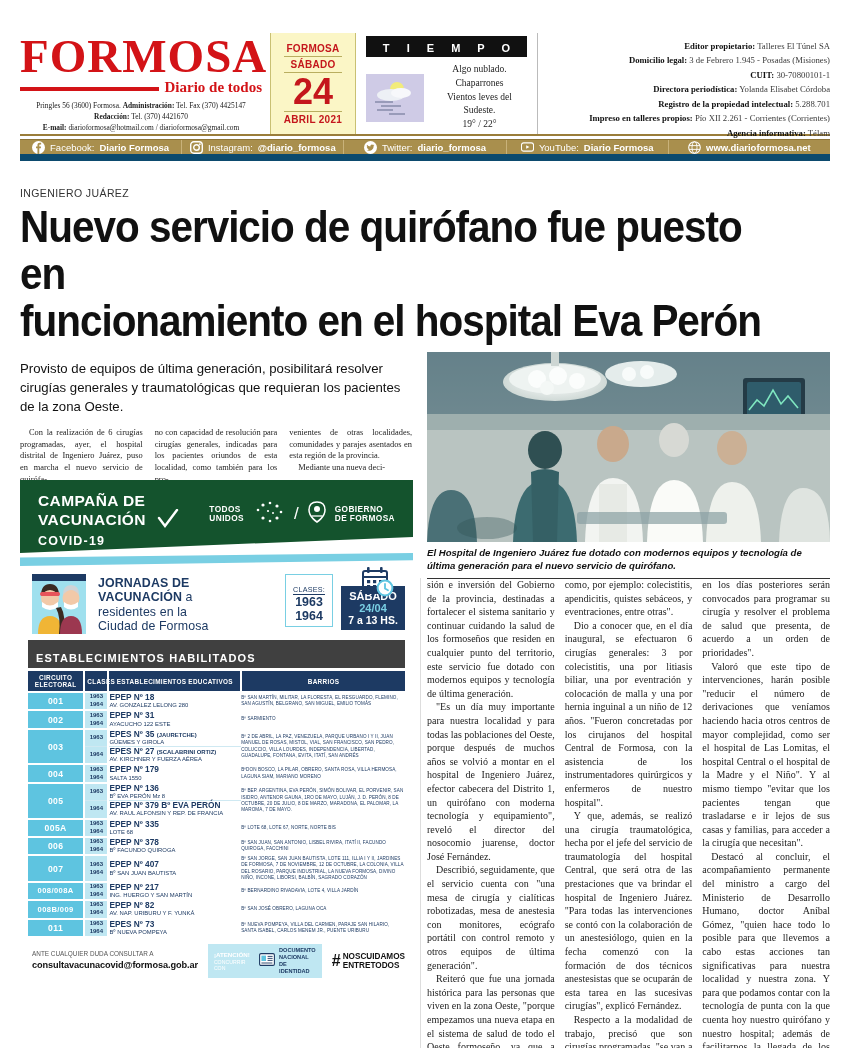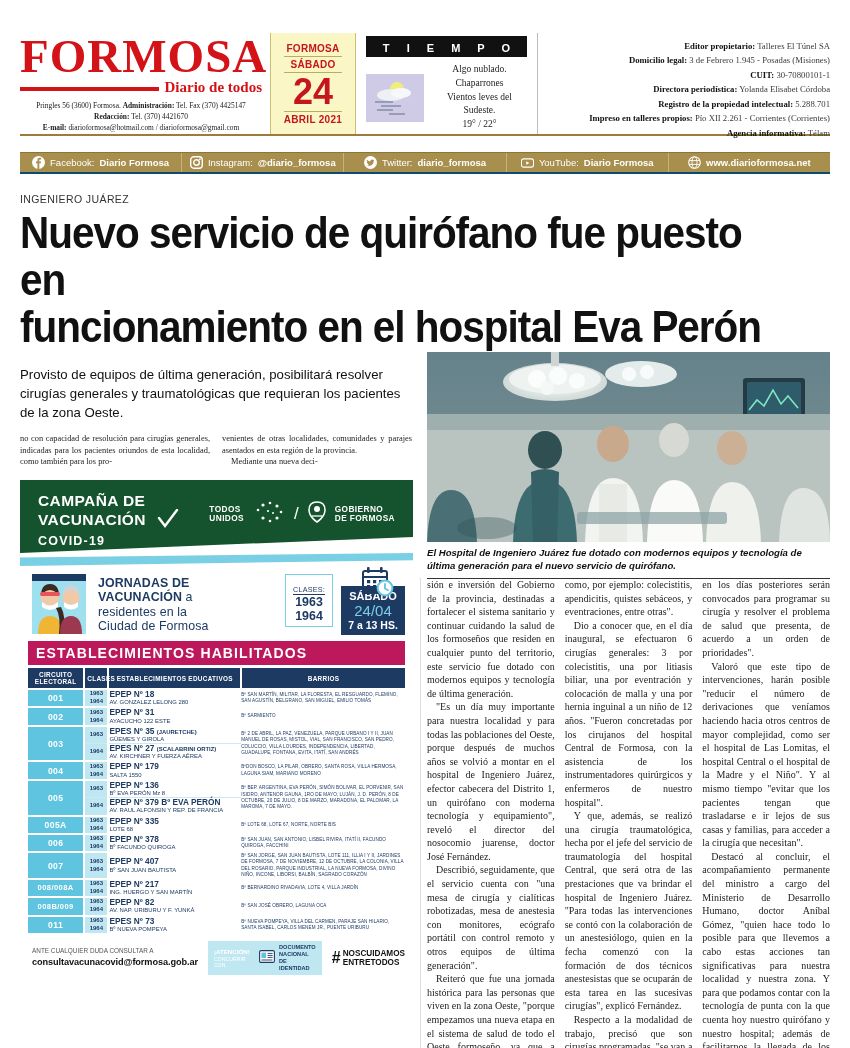--- a/index.html
+++ b/index.html
@@ -40,30 +40,30 @@
                 text-align:center; padding:6px 0 3px 7px; margin:3px 0 4px 0; }
   .weather-row { display:flex; align-items:center; gap:8px; flex:1; }
   .wx-icon { width:58px; height:48px; background:#cfcbe6; display:flex; align-items:center; justify-content:center;}
   .wx-text { flex:1; text-align:center; font-family:"Liberation Serif", serif; font-size:9.5px; line-height:1.45; color:#222;}
 
   .mh-info { width: 292px; padding: 6px 0 0 10px; text-align:right;
              font-family:"Liberation Serif", serif; font-size:8.7px; line-height:1.66; color:#3a3a3a; }
   .mh-info b { color:#111; }
 
   
-  .socialbar { display:flex; margin-top:16px; height:22px; background:#a98f4d;
-               border-top:1px solid #8d7437; border-bottom:2px solid #0c4a6e; align-items:stretch; }
+  .socialbar { display:flex; margin-top:3px; height:22px; background:#a98f4d;
+               border-top:1px solid #8d7437; border-bottom:7px solid #0c4a6e; align-items:stretch; }
   .sb-item { flex:1; display:flex; align-items:center; justify-content:center; gap:5px;
              color:#fff; font-size:9.5px; border-right:1px solid #c9b27a; padding:0 4px; }
   .sb-item:last-child { border-right:none; }
   .sb-item b { font-weight:bold; }
   .sb-ic { width:13px; height:13px; display:inline-flex; align-items:center; justify-content:center; flex:0 0 auto;}
 
   
-  .kicker { margin-top:19px; font-size:10.5px; letter-spacing:.4px; color:#333; font-weight:normal;
+  .kicker { margin-top:26px; font-size:10.5px; letter-spacing:.4px; color:#333; font-weight:normal;
             font-stretch: condensed; }
   .headline { font-size:44px; line-height:1.07; font-weight:bold; color:#111; letter-spacing:-1.1px;
               margin-top:4px; transform: scaleX(.92); transform-origin: left center; }
 
   
   .standfirst { width:392px; font-size:13.2px; line-height:1.42; color:#111; margin-top:16px; }
   .cols3 { display:flex; gap:12px; width:392px; margin-top:11px; }
   .cols3 .col { flex:1; font-family:"Liberation Serif", serif; font-size:8.4px; line-height:1.37;
                 text-align:justify; color:#222; }
   .cols3 .col p { margin:0; text-indent: 9px; }
@@ -98,26 +98,26 @@
   .ad-body { padding: 6px 8px 0 8px; }
   .jor-row { display:flex; align-items:flex-start; gap:8px; }
   .jor-people { width:62px; height:62px; position:relative; }
   .jor-txt { flex:1; font-weight:bold; font-size:12.4px; line-height:1.16; color:#1d3a63; letter-spacing:.1px; padding-top:4px;}
   .jor-txt .lt { font-weight:normal; }
   .clases-box { width:48px; border:1.4px solid #79cfe3; text-align:center; padding:3px 0 2px; margin-top:2px;}
   .clases-box .cl { font-size:7.2px; color:#1d3a63; letter-spacing:.2px; border-bottom:1px solid #1d3a63; display:inline-block;}
   .clases-box .yr { font-size:12.4px; font-weight:bold; color:#1d3a63; line-height:1.12; }
   .sab-box { width:64px; background:#1d3a63; color:#fff; text-align:center; padding:4px 2px 4px; margin-top:14px;}
   .sab-box .s1 { font-size:11px; font-weight:bold; }
-  .sab-box .s2 { font-size:15px; font-weight:normal; color:#79cfe3; }
+  .sab-box .s2 { font-size:11px; font-weight:bold; color:#79cfe3; }
   .sab-box .s3 { font-size:10.5px; font-weight:bold; }
   .cal-ic { position:absolute; right:10px; top:-6px; }
 
-  .estab { background:#be185d; color:#fff; font-size:14px; font-weight:bold; letter-spacing:1.1px;
-           padding:4px 0 4px 8px; margin-top:6px; }
+  .estab { background:#404040; color:#fff; font-size:11px; font-weight:bold; letter-spacing:1.1px;
+           padding:12px 0 4px 8px; margin-top:6px; }
 
   table.vac { width:100%; border-collapse:collapse; margin-top:3px; table-layout:fixed; }
   table.vac th { background:#1d3a63; color:#fff; font-size:6.4px; font-weight:bold; padding:3px 2px;
                  letter-spacing:.3px; text-align:center; border-right:2px solid #fff; }
   table.vac td { border-top:2px solid #fff; padding:0; vertical-align:middle; }
   td.c-circ { background:#5ec4e0; color:#fff; font-size:8.6px; font-weight:bold; text-align:center;
               letter-spacing:.4px; border-right:2px solid #fff; }
   td.c-clase { background:#bfe7f2; color:#1d3a63; font-size:6px; font-weight:bold; text-align:center;
                line-height:1.32; border-right:2px solid #fff; padding:2px 0; }
   td.c-est { padding:2px 3px; }
@@ -261,20 +261,23 @@
   </div>
 
   <div class="kicker">INGENIERO JUÁREZ</div>
   <div class="headline">
     <div>Nuevo servicio de quirófano fue puesto en</div>
     <div>funcionamiento en el hospital Eva Perón</div>
   </div>
 
   <div class="standfirst">Provisto de equipos de última generación, posibilitará resolver cirugías generales y traumatológicas que requieran los pacientes de la zona Oeste.</div>
   <div class="cols3">
+    <div class="col">
+      <p>Con la realización de 6 cirugías programadas, ayer, el hospital distrital de Ingeniero Juárez, puso en marcha el nuevo servicio de quirófa-</p>
+    </div>
     <div class="col">
       <p style="text-indent:0">no con capacidad de resolución para cirugías generales, indicadas para los pacientes oriundos de esta localidad, como también para los pro-</p>
     </div>
     <div class="col">
       <p style="text-indent:0">venientes de otras localidades, comunidades y parajes asentados en esta región de la provincia.</p>
       <p>Mediante una nueva deci-</p>
     </div>
   </div>
 
   <div class="photo-block">

